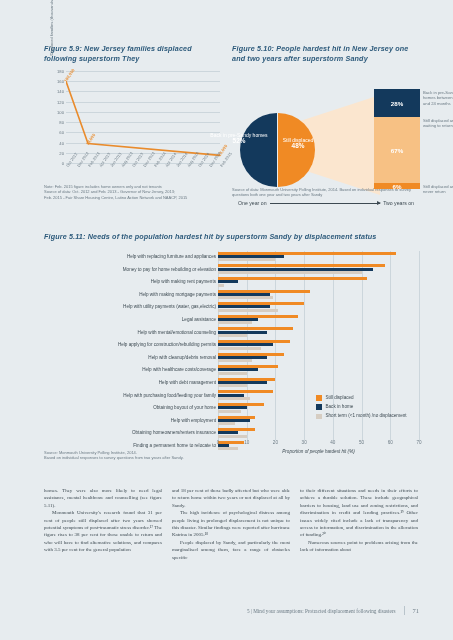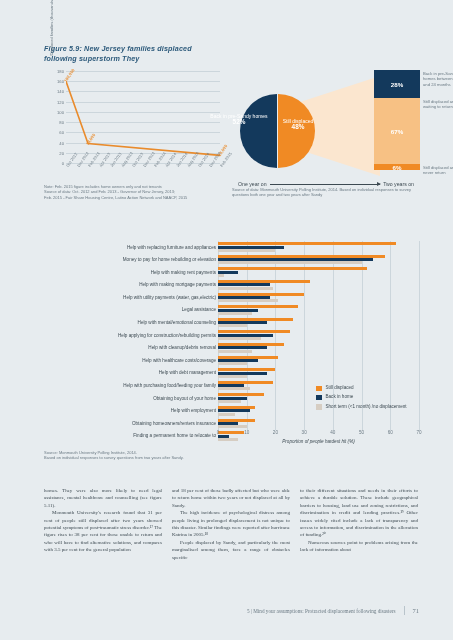--- a/index.html
+++ b/index.html
@@ -203,20 +203,21 @@
         </div>
     </div>
     <div class="note59">
       <div class="src">Note: Feb. 2015 figure includes home owners only and not tenants</div>
       <div class="src">Source of data: Oct. 2012 and Feb. 2013 - Governor of New Jersey, 2013;</div>
       <div class="src">Feb. 2015 - Fair Share Housing Centre, Latino Action Network and NAACP, 2015</div>
     </div>
   </div>
 
   <div id="fig510">
+    <div class="fig-title">Figure 5.10: People hardest hit in New Jersey one and two years after superstorm Sandy</div>
     <div class="body">
       <svg class="funnel" width="86" height="100">
         <polygon points="0,28 86,0 86,100 0,72" fill="#fbe6cf"></polygon>
       </svg>
 
       <div class="pie-wrap">
         <div class="pie-left">
             <div class="half"></div>
           </div>
         <div class="pie-right">
@@ -252,20 +253,21 @@
         <span class="arrowline"></span>
         <span>Two years on</span>
       </div>
     </div>
     <div class="note510">
       <div class="src">Source of data: Monmouth University Polling Institute, 2014. Based on individual responses to survey questions both one year and two years after Sandy</div>
     </div>
   </div>
 
   <div id="fig511">
+    <div class="fig-title">Figure 5.11: Needs of the population hardest hit by superstorm Sandy by displacement status</div>
     <div class="body">
       <div class="catcol" id="cats511">
           <div class="catlab">Help with replacing furniture and appliances</div>
           <div class="catlab">Money to pay for home rebuilding or elevation</div>
           <div class="catlab">Help with making rent payments</div>
           <div class="catlab">Help with making mortgage payments</div>
           <div class="catlab">Help with utility payments (water, gas,electric)</div>
           <div class="catlab">Legal assistance</div>
           <div class="catlab">Help with mental/emotional counseling</div>
           <div class="catlab">Help applying for construction/rebuilding permits</div>

